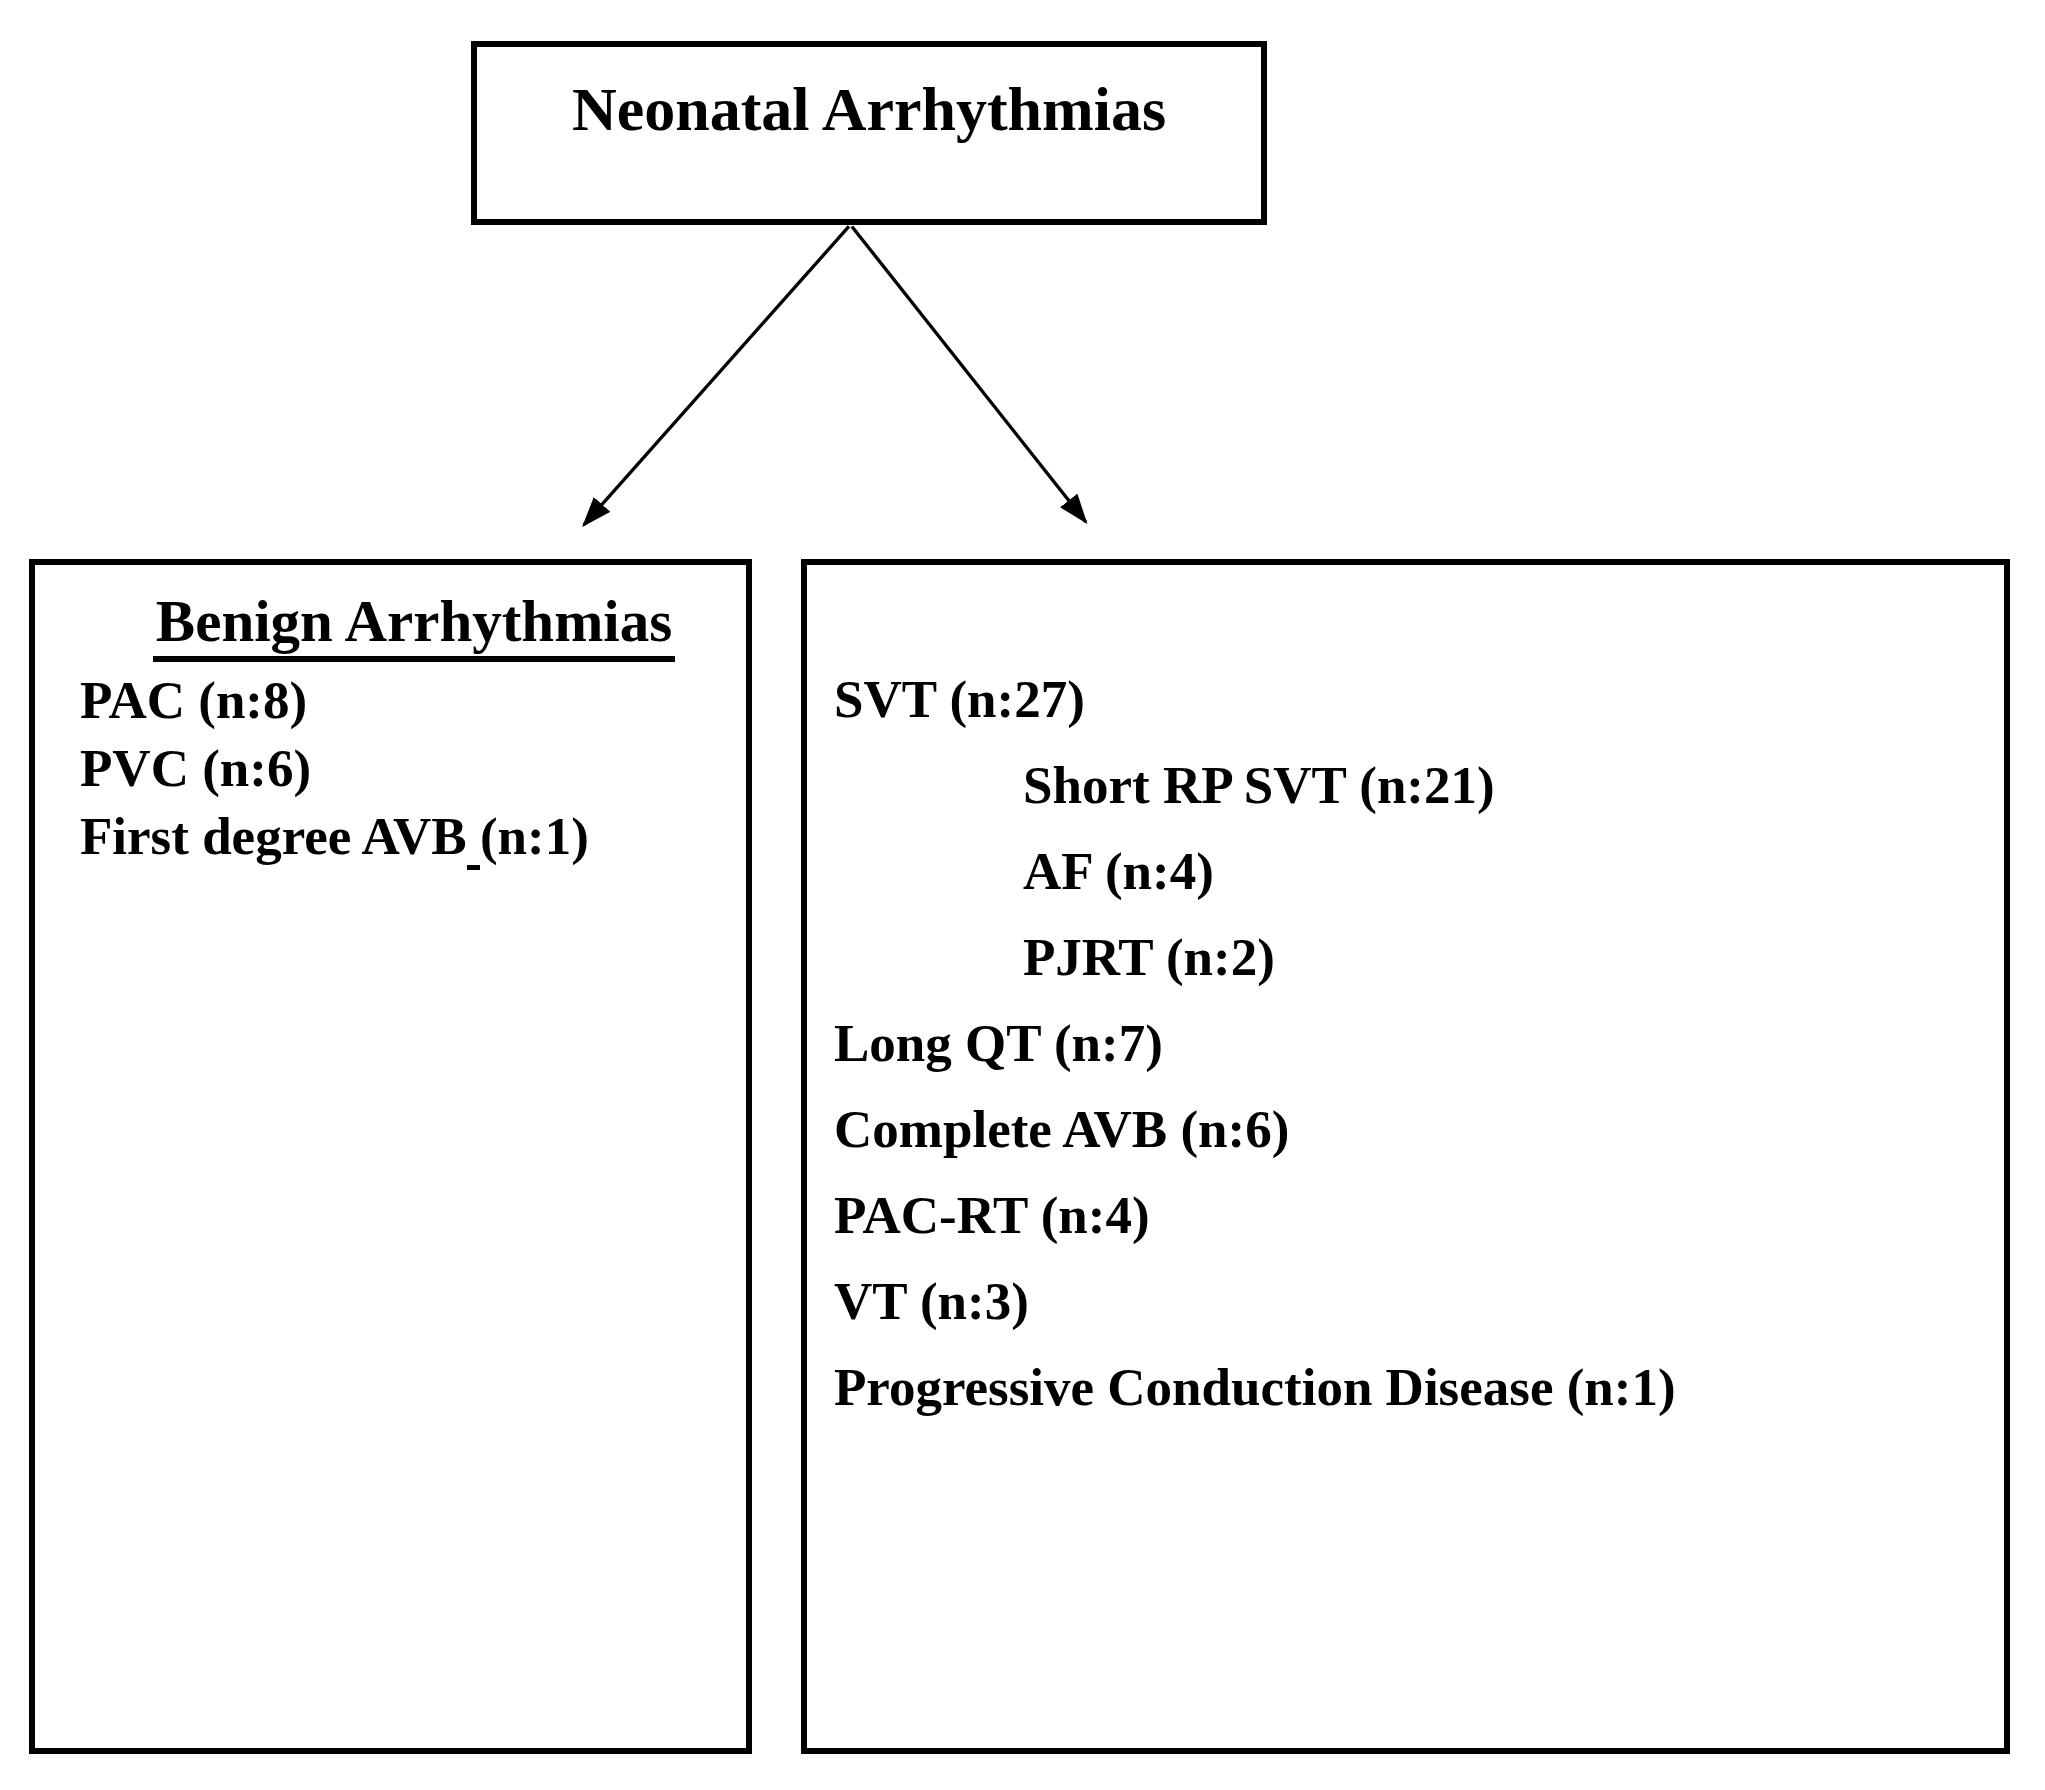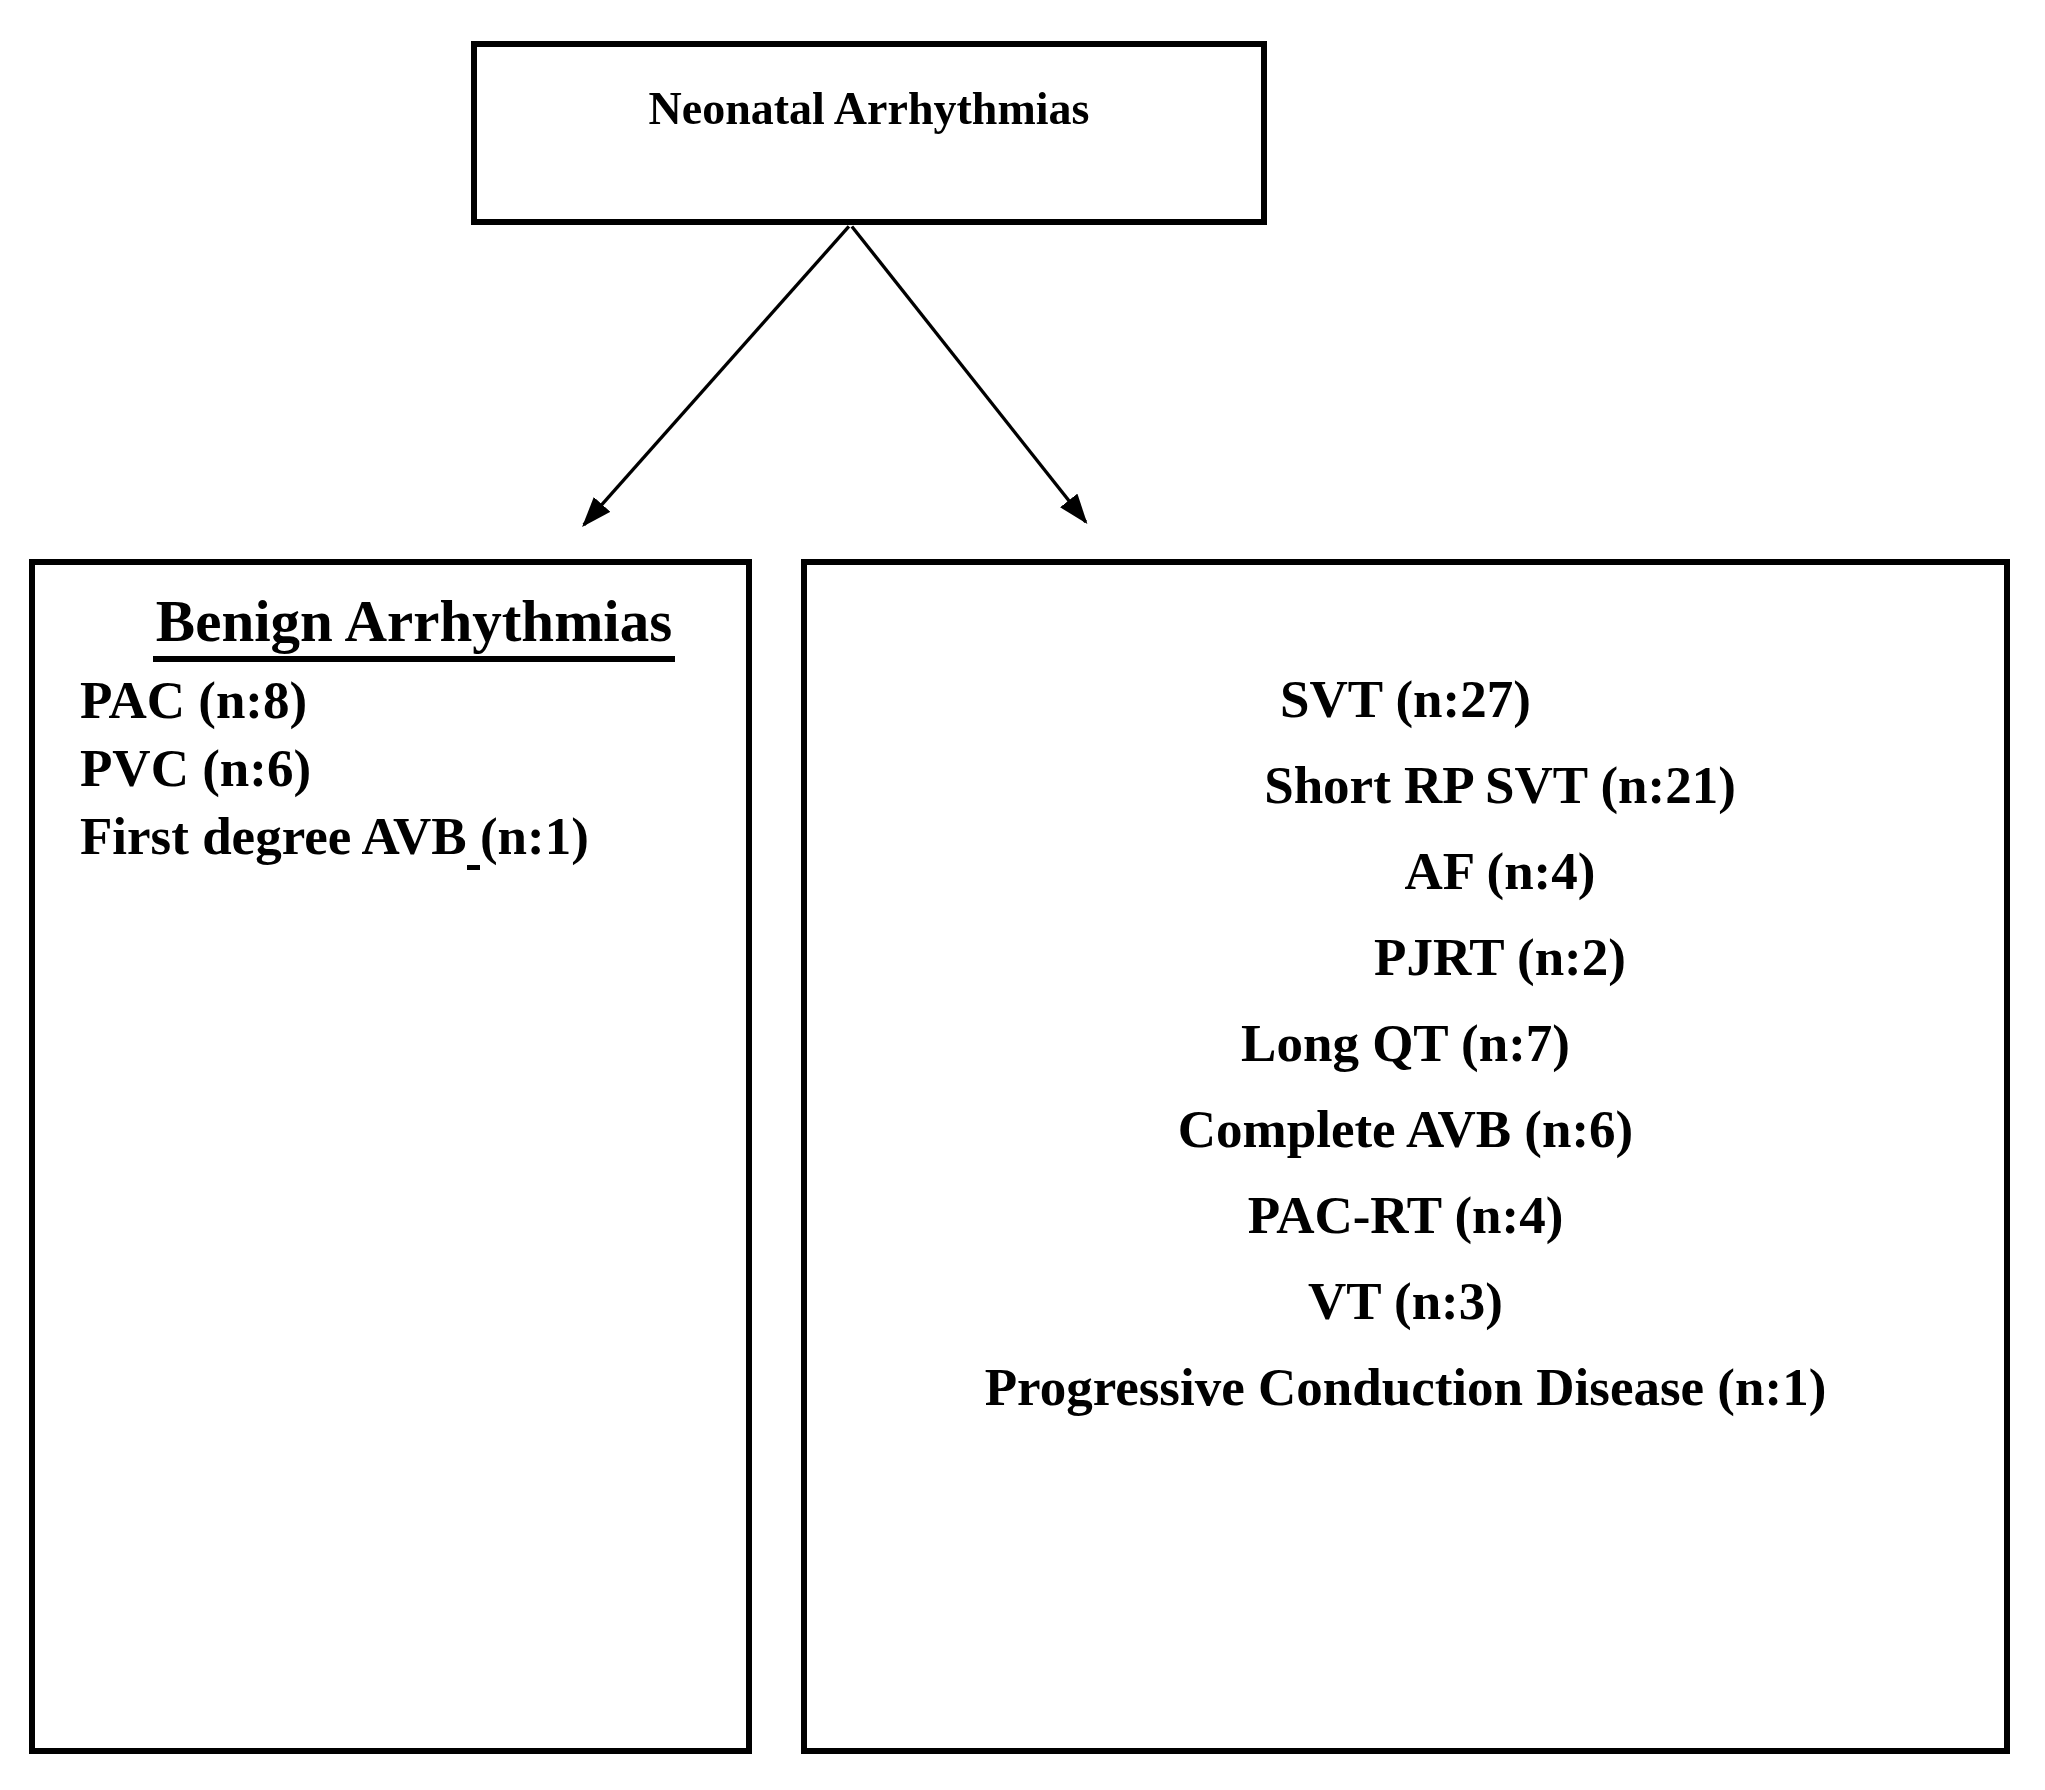--- a/index.html
+++ b/index.html
@@ -18,42 +18,42 @@
     background:#ffffff;
     z-index:2;
   }
   #title-box{
     left:471px;top:41px;width:796px;height:184px;
     text-align:center;
     padding-top:28px;
   }
   #title-box .title-text{
     font-weight:bold;
-    font-size:46px;line-height:68px;
+    font-size:62px;line-height:68px;
     white-space:nowrap;
   }
   #benign-box{left:29px;top:559px;width:723px;height:1195px;padding-top:27px;}
   #nonbenign-box{left:801px;top:559px;width:1209px;height:1195px;padding-top:27px;}
   .heading{
     text-align:center;
     height:74px;
     font-weight:bold;
     font-size:59px;line-height:59px;
     white-space:nowrap;
     margin-left:47px;
   }
   .heading .u-span{
     display:inline-block;
     border-bottom:6px solid #000;
     padding:0 3px 4.5px 3px;
   }
   .list{font-weight:bold;font-size:53px;}
   #benign-list{padding-left:45px;}
   #benign-list .item{line-height:68px;}
-  #nonbenign-list{margin-top:64px;text-align:center;}
+  #nonbenign-list{margin-top:64px;padding-left:27px;}
   #nonbenign-list .item{line-height:86px;}
   .item{white-space:nowrap;}
   .item.indent1{padding-left:189px;}
   .uspace{
     border-bottom:5.2px solid #000;
     white-space:pre;
   }
   #arrow-layer{
     position:absolute;left:0;top:0;width:2046px;height:1790px;
     z-index:1;

